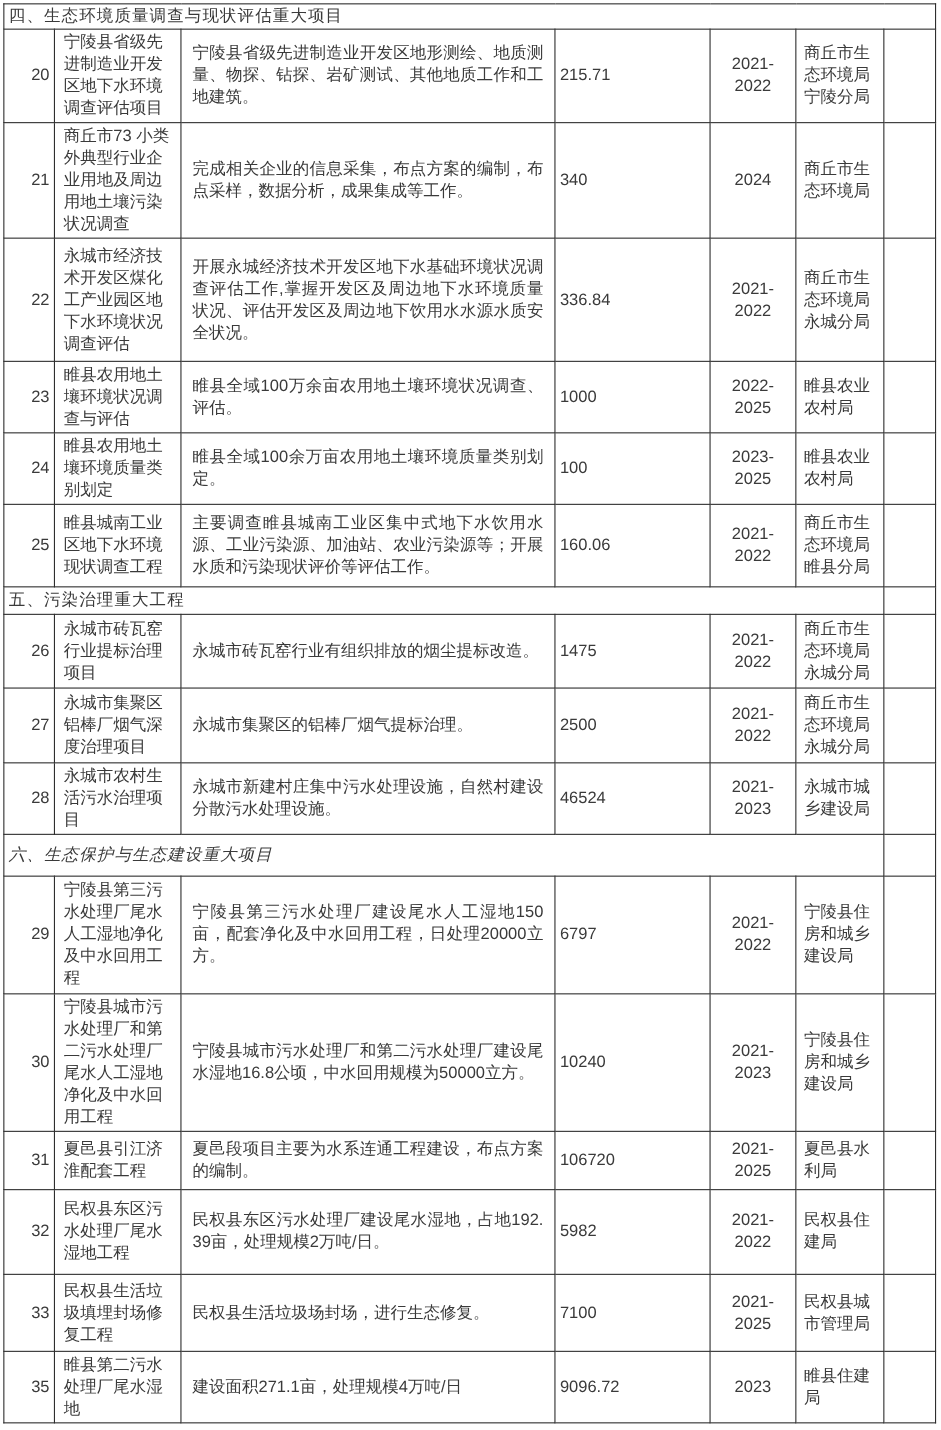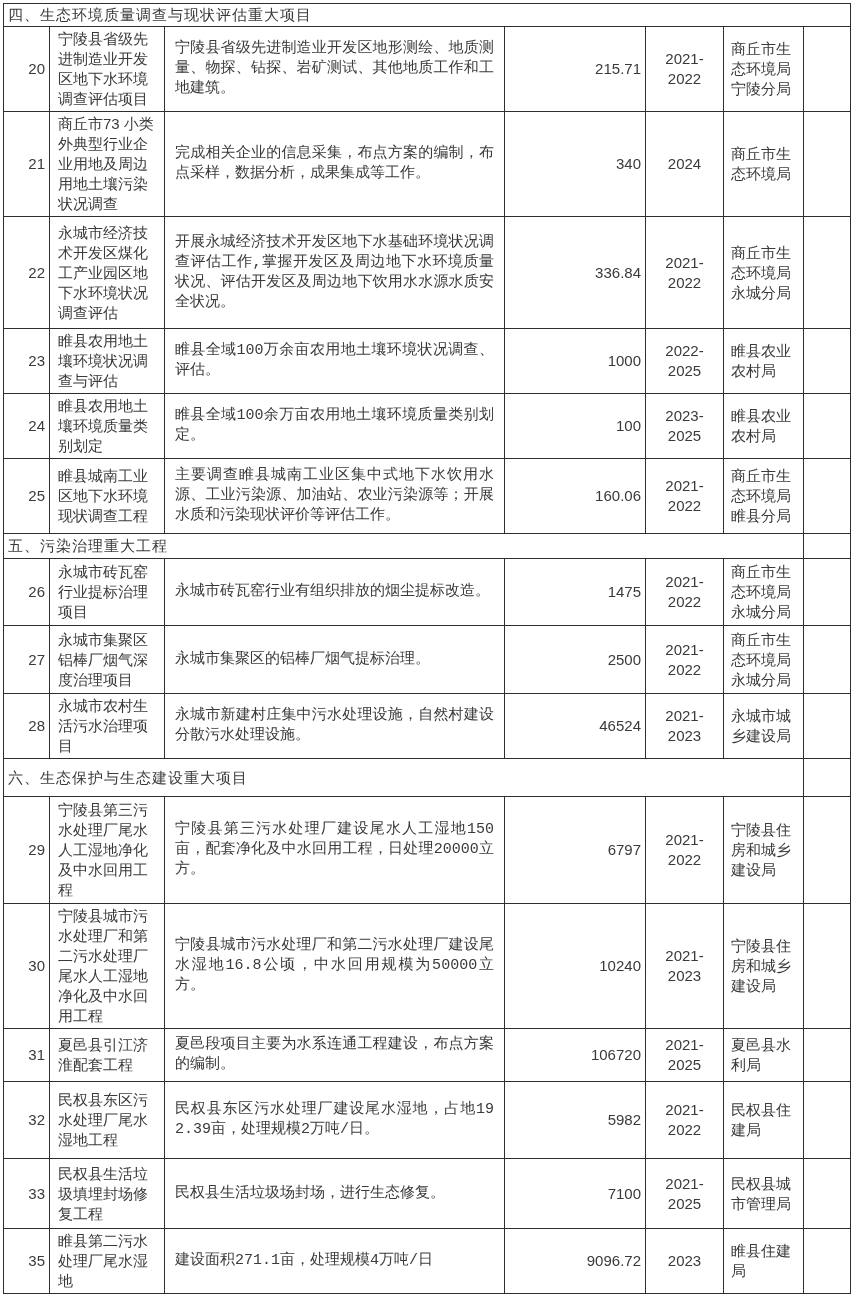--- a/index.html
+++ b/index.html
@@ -19,22 +19,22 @@
     border:1px solid #2e2e2e;
     font-size:15px;
     line-height:20px;
     vertical-align:middle;
     padding:2px 4px;
     overflow:hidden;
     word-break:break-all;
   }
   td.c-no{ text-align:right; }
   td.c-name{ text-align:left; padding:2px 8px; }
-  td.c-desc{ text-align:justify; text-align-last:left; padding:3px 10px;font-family:Liberation Mono, monospace; }
-  td.c-amount{ text-align:right; }
+  td.c-desc{ text-align:justify; text-align-last:left; padding:3px 10px; }
+  td.c-amount{ text-align:left; }
   td.c-period{ text-align:center; white-space:pre-line; }
   td.c-dept{ text-align:left; padding:2px 7px; }
   td.c-extra{ padding:0; }
   td.section-cell{
     text-align:left;
     font-size:15px;
     letter-spacing:1px;
     padding:1px 4px;
   }
 </style>
@@ -141,21 +141,21 @@
       <tr style="height: 65px;">
         <td class="c-no">28</td>
         <td class="c-name">永城市农村生活污水治理项目</td>
         <td class="c-desc">永城市新建村庄集中污水处理设施，自然村建设分散污水处理设施。</td>
         <td class="c-amount">46524</td>
         <td class="c-period">2021-
 2023</td>
         <td class="c-dept">永城市城乡建设局</td>
         <td class="c-extra"></td>
       </tr>
-      <tr style="height: 38px;">
+      <tr style="height: 38px; font-style: italic;">
         <td class="section-cell" colspan="6">六、生态保护与生态建设重大项目</td>
         <td class="c-extra"></td>
       </tr>
       <tr style="height: 107px;">
         <td class="c-no">29</td>
         <td class="c-name">宁陵县第三污水处理厂尾水人工湿地净化及中水回用工程</td>
         <td class="c-desc">宁陵县第三污水处理厂建设尾水人工湿地150亩，配套净化及中水回用工程，日处理20000立方。</td>
         <td class="c-amount">6797</td>
         <td class="c-period">2021-
 2022</td>

